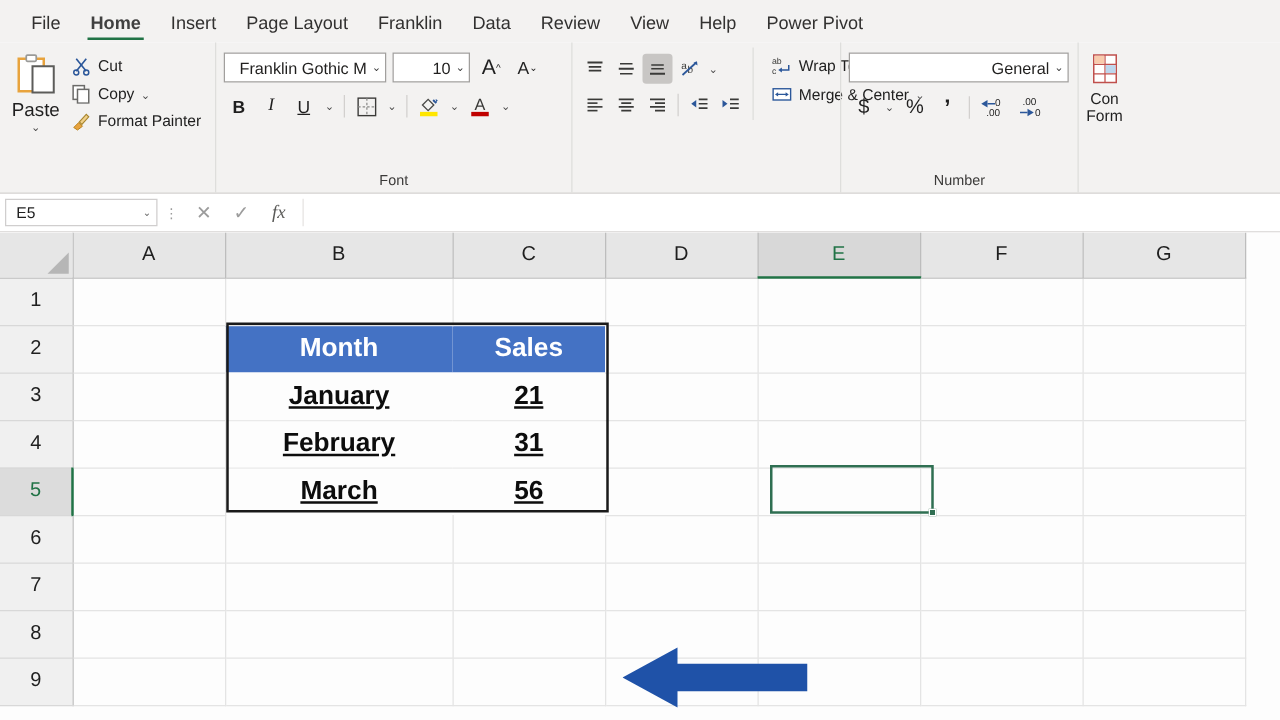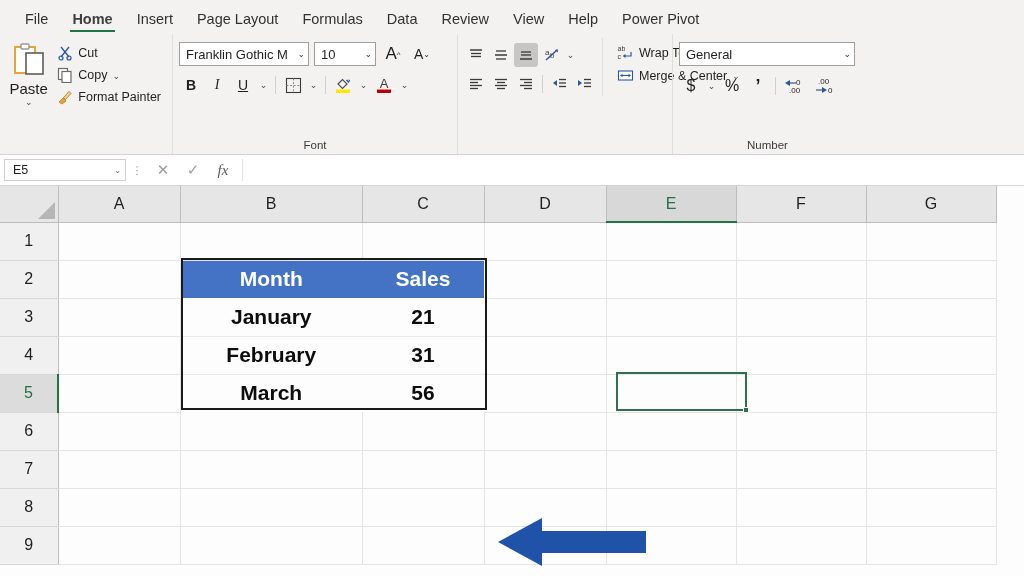--- a/index.html
+++ b/index.html
@@ -84,20 +84,21 @@
   .font-row1 { display: flex; align-items: center; gap: 5px; padding-top: 4px; }
   .font-row2 { display: flex; align-items: center; gap: 2px; padding-top: 7px; }
   .combo {
     height: 24px;
     border: 1px solid #a19f9d;
     background: #ffffff;
     display: flex; align-items: center;
     padding: 0 3px 0 6px;
     font-size: 13px; color: #201f1e;
     cursor: pointer;
+    text-align: right;
   }
   .combo .cv { flex: 1; overflow: hidden; white-space: nowrap; }
   .combo .cd { font-size: 9px; color: #333; padding-left: 4px; }
   .fname { width: 130px; }
   .fsize { width: 62px; }
   .btn {
     min-width: 24px; height: 24px;
     display: flex; align-items: center; justify-content: center;
     border-radius: 3px; cursor: pointer; font-size: 13px; color: #1f1f1f;
   }
@@ -205,20 +206,21 @@
     font-weight: bold;
     font-size: 21px;
     text-align: center;
     border-right: none; border-bottom: none;
   }
   td.cell.body {
     font-size: 21px; font-weight: bold; color: #0d0d0d;
     text-align: center;
     border-right: none;
     border-bottom: 1px solid #eaeaea;
+    text-decoration: underline;
   }
   td.cell.body.last { border-bottom: none; }
 
   
   .tbl-outline {
     position: absolute;
     border: 2.5px solid #1a1a1a;
     pointer-events: none;
   }
 
@@ -241,21 +243,21 @@
   .big-arrow { position: absolute; pointer-events: none; }
 </style>
 </head>
 <body>
 
 <div class="ribbon-tabs">
   <div class="ribbon-tab">File</div>
   <div class="ribbon-tab active">Home</div>
   <div class="ribbon-tab">Insert</div>
   <div class="ribbon-tab">Page Layout</div>
-  <div class="ribbon-tab">Formulas</div>
+  <div class="ribbon-tab">Franklin</div>
   <div class="ribbon-tab">Data</div>
   <div class="ribbon-tab">Review</div>
   <div class="ribbon-tab">View</div>
   <div class="ribbon-tab">Help</div>
   <div class="ribbon-tab">Power Pivot</div>
 </div>
 
 <div class="ribbon">
 
   <div class="rgroup clip-group">
@@ -499,20 +501,37 @@
             <line x1="4" y1="13" x2="10" y2="13" stroke="#2b579a" stroke-width="1.2"></line>
             <polygon points="15,13 10,10 10,16" fill="#2b579a"></polygon>
             <text x="16" y="16" font-size="8" font-family="Liberation Sans, sans-serif" fill="#1f1f1f">0</text>
           </svg>
         </div>
       </div>
     </div>
     <div class="rgroup-label">Number</div>
   </div>
 
+  <div class="rgroup cond-group">
+    <div class="rgroup-body">
+      <div class="cond-btn">
+        <svg width="26" height="30" viewBox="0 0 26 30">
+          <rect x="4" y="2" width="18" height="22" fill="#ffffff" stroke="#c0504d" stroke-width="1.2"></rect>
+          <line x1="13" y1="2" x2="13" y2="24" stroke="#c0504d" stroke-width="1"></line>
+          <line x1="4" y1="9.5" x2="22" y2="9.5" stroke="#c0504d" stroke-width="1"></line>
+          <line x1="4" y1="17" x2="22" y2="17" stroke="#c0504d" stroke-width="1"></line>
+          <rect x="4.6" y="2.6" width="7.8" height="6.3" fill="#f8cbad"></rect>
+          <rect x="13.6" y="10.1" width="7.8" height="6.3" fill="#bdd7ee"></rect>
+        </svg>
+        <span>Con</span>
+        <span>Form</span>
+      </div>
+    </div>
+    <div class="rgroup-label">&nbsp;</div>
+  </div>
 </div>
 
 <div class="formula-bar">
   <div class="name-box">
     <span class="nv">E5</span>
     <span class="nd">⌄</span>
   </div>
   <div class="fb-dots">⋮</div>
   <div class="fb-icons">
     <div class="fb-ico">✕</div>

